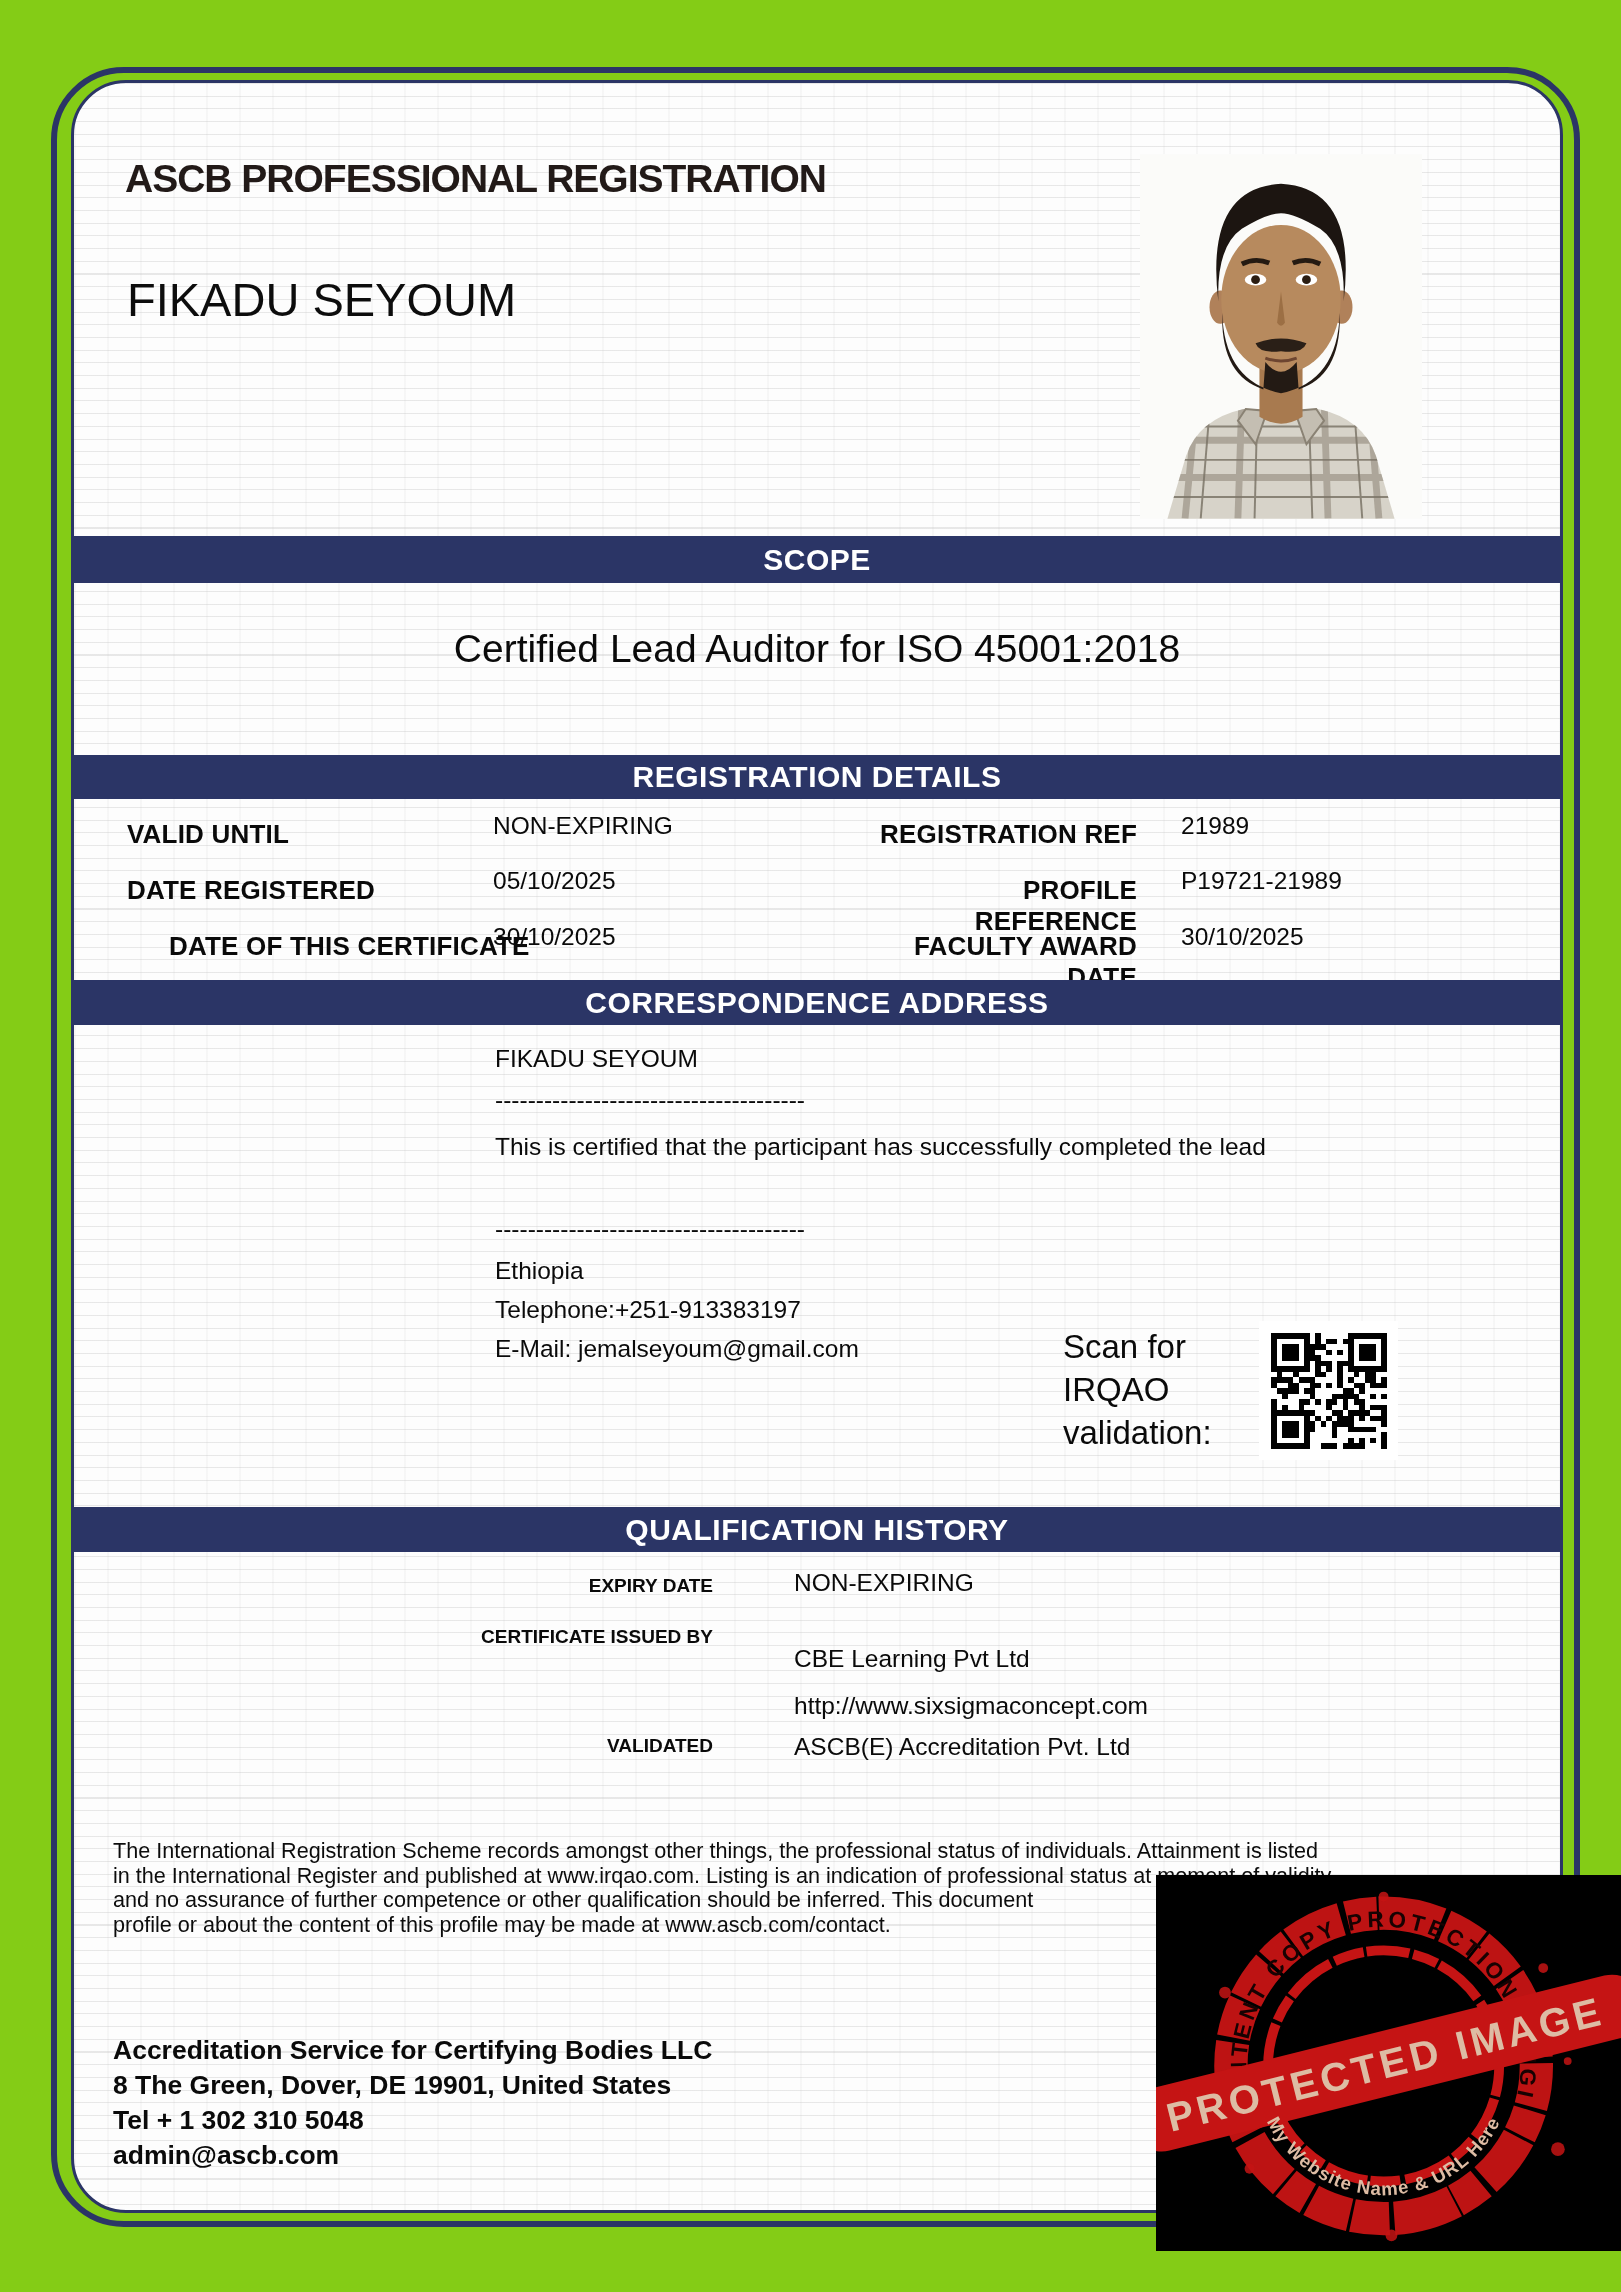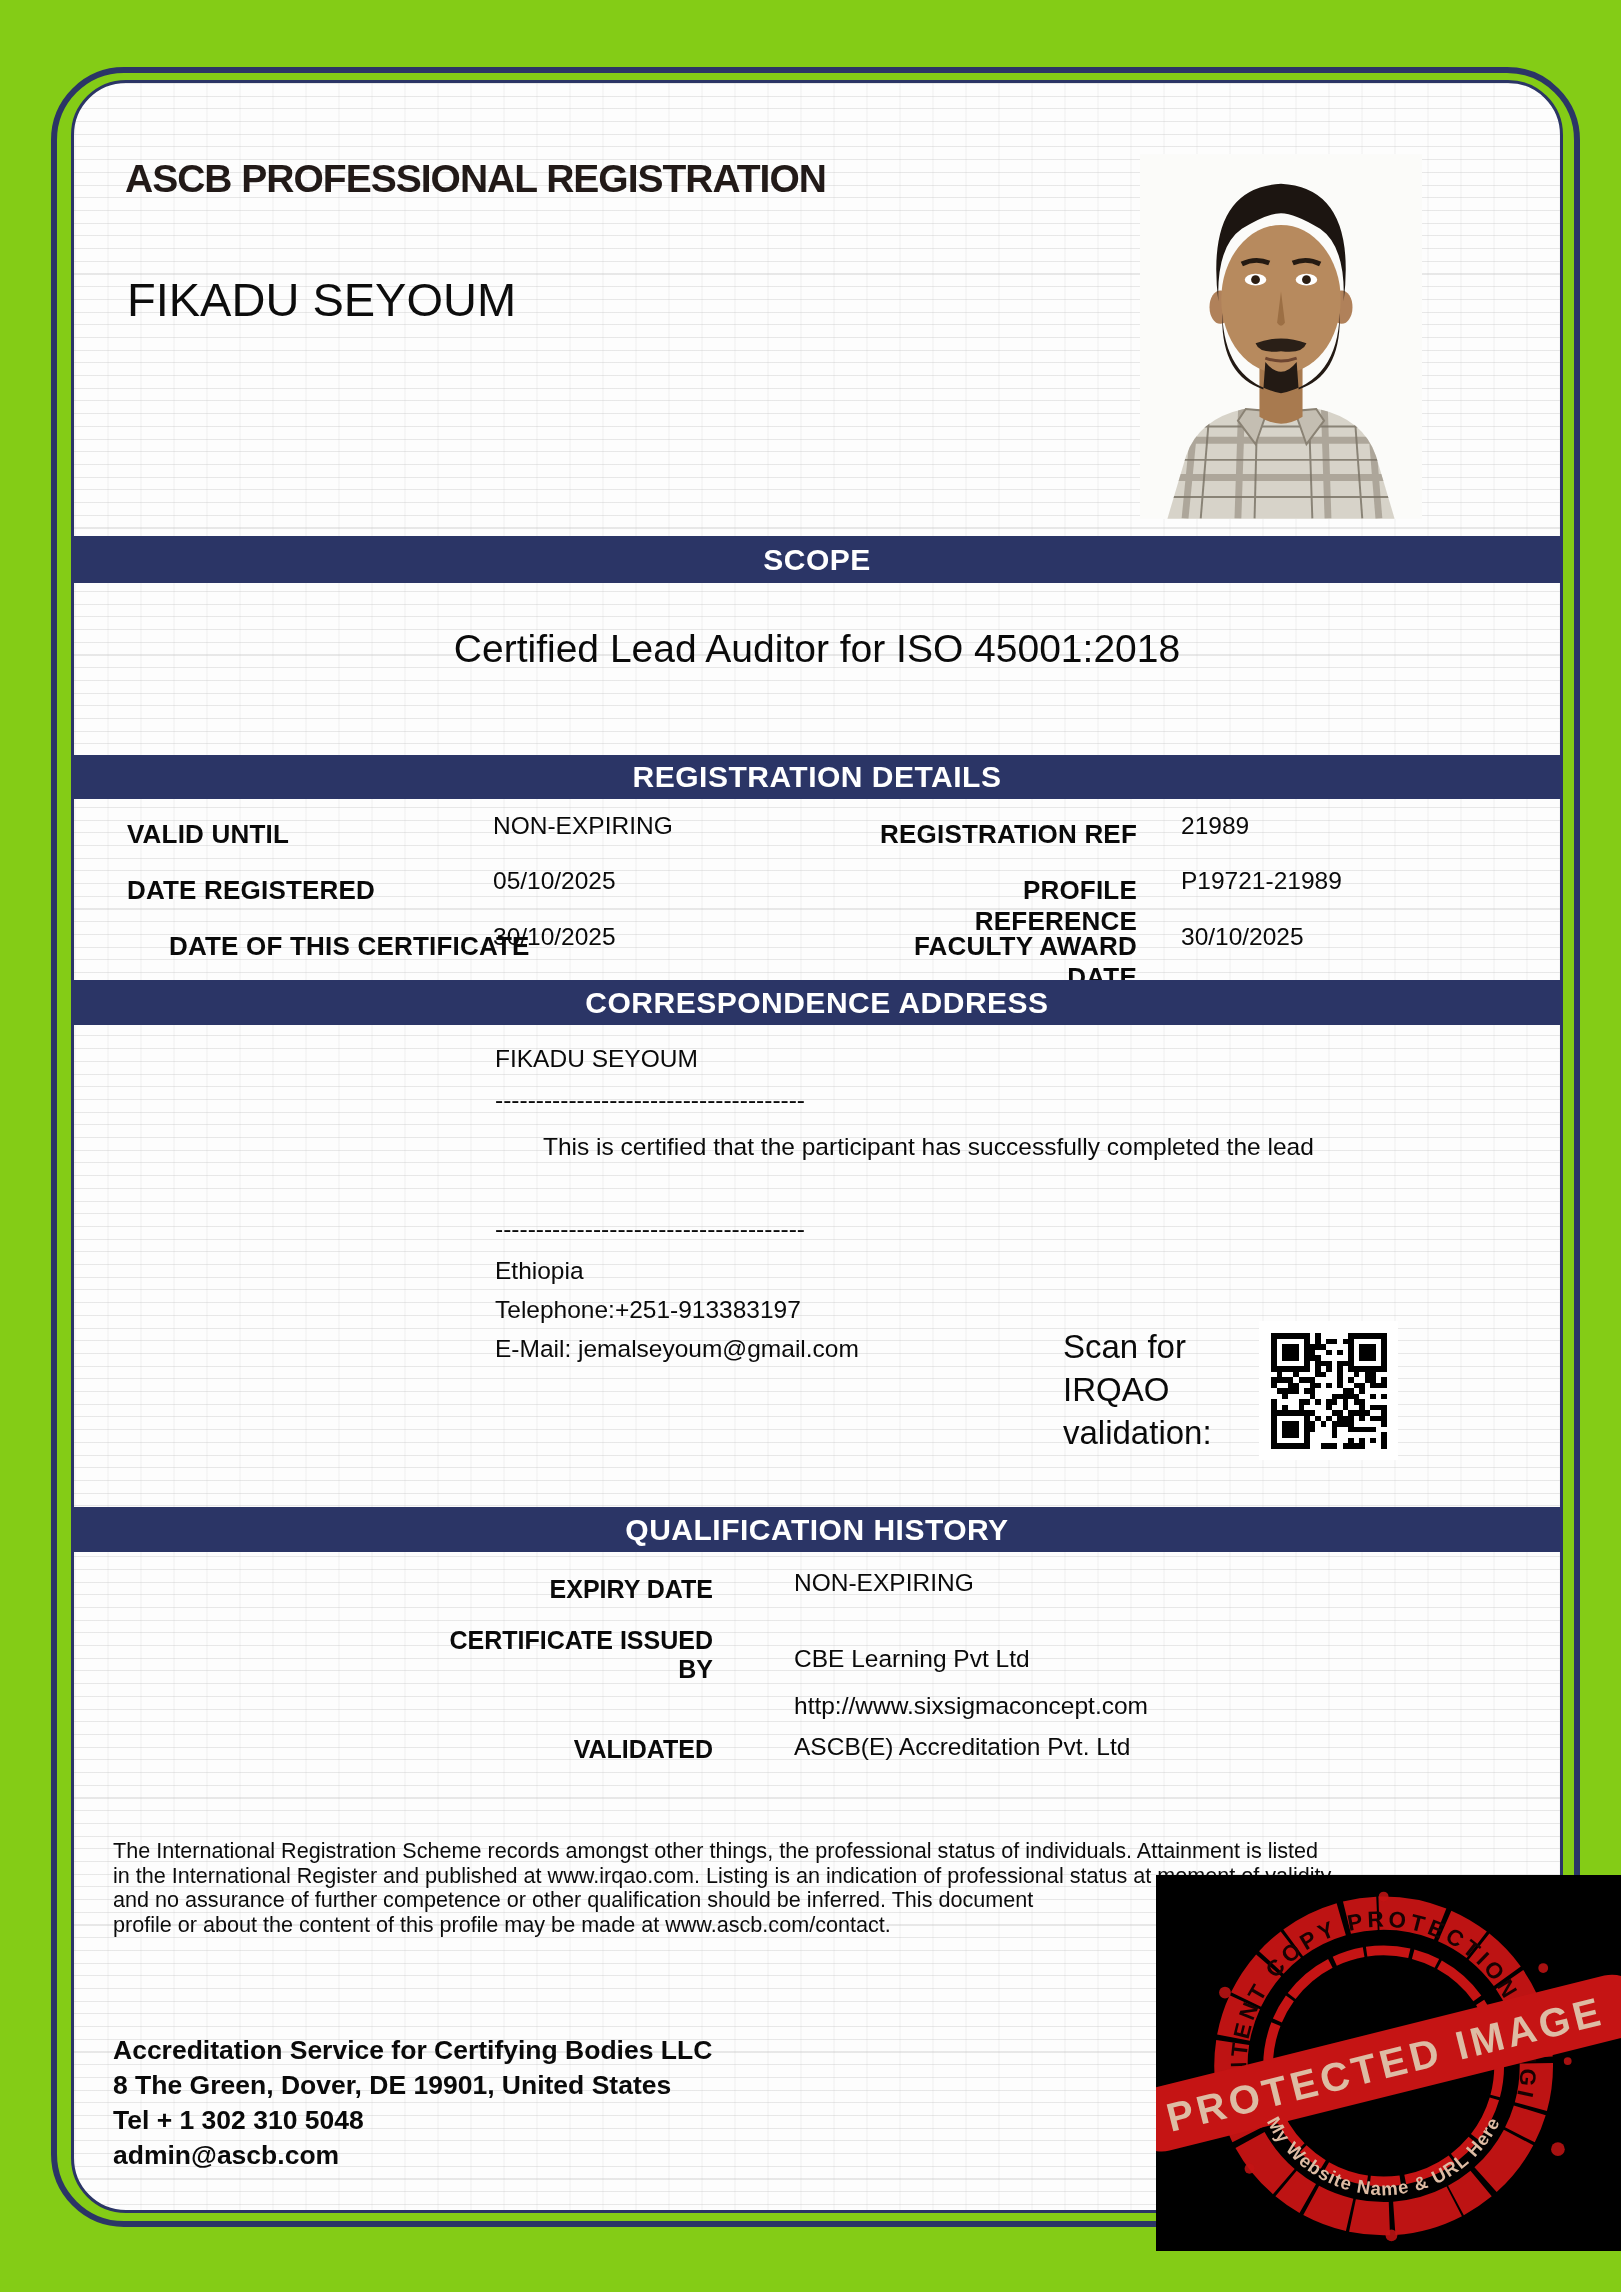--- a/index.html
+++ b/index.html
@@ -33,21 +33,21 @@
   .bar-corr{top:980px;height:45px;}
   .bar-qual{top:1507px;height:45px;}
   .scope-value{left:71px;top:627px;width:1492px;text-align:center;font-size:39px;color:#0a0a0a;}
   .lbl{font-weight:bold;font-size:26px;color:#0a0a0a;letter-spacing:0.2px;}
   .val{font-size:24.5px;color:#0a0a0a;}
   .rlbl{width:265px;text-align:right;}
   .corr{left:495px;font-size:24.5px;color:#0a0a0a;}
   .scan{left:1063px;font-size:33px;line-height:43px;color:#0a0a0a;}
   .qr-box{left:1259px;top:1321px;width:139px;height:139px;background:#ffffff;}
   .qr-box svg{position:absolute;left:11.8px;top:11.8px;}
-  .qlbl{font-weight:bold;font-size:25px;color:#0a0a0a;width:282px;text-align:right;}
+  .qlbl{font-weight:bold;font-size:19px;color:#0a0a0a;width:282px;text-align:right;}
   .qval{font-size:24.5px;color:#0a0a0a;}
   .disclaimer{left:113px;top:1839px;width:1441px;font-size:21.6px;line-height:24.5px;color:#0c0c0c;}
   .disclaimer div{white-space:nowrap;overflow:hidden;}
   .footer{left:113px;top:2033px;font-size:26.5px;line-height:35px;font-weight:bold;color:#0a0a0a;}
   .stamp-box{left:1156px;top:1875px;width:466px;height:376px;background:#000000;z-index:10;}
 </style>
 </head>
 <body>
 
 <div class="page">
@@ -140,21 +140,21 @@
   <div class="val abs" style="left:493px;top:923px;">30/10/2025</div>
   <div class="lbl rlbl abs" style="left:872px;top:931px;">FACULTY AWARD DATE</div>
   <div class="val abs" style="left:1181px;top:923px;">30/10/2025</div>
 
   <div class="bar bar-corr abs">
     <span>CORRESPONDENCE ADDRESS</span>
   </div>
 
   <div class="corr abs" style="top:1045px;">FIKADU SEYOUM</div>
   <div class="corr abs" style="top:1086px;">--------------------------------------</div>
-  <div class="corr abs" style="top:1133px;margin-left:48px;">This is certified that the participant has successfully completed the lead</div>
+  <div class="corr abs" style="top:1133px;">This is certified that the participant has successfully completed the lead</div>
   <div class="corr abs" style="top:1215px;">--------------------------------------</div>
   <div class="corr abs" style="top:1257px;">Ethiopia</div>
   <div class="corr abs" style="top:1296px;">Telephone:+251-913383197</div>
   <div class="corr abs" style="top:1335px;">E-Mail: jemalseyoum@gmail.com</div>
 
   <div class="scan abs" style="top:1325px;">
     <div>Scan for</div>
     <div>IRQAO</div>
     <div>validation:</div>
   </div>

